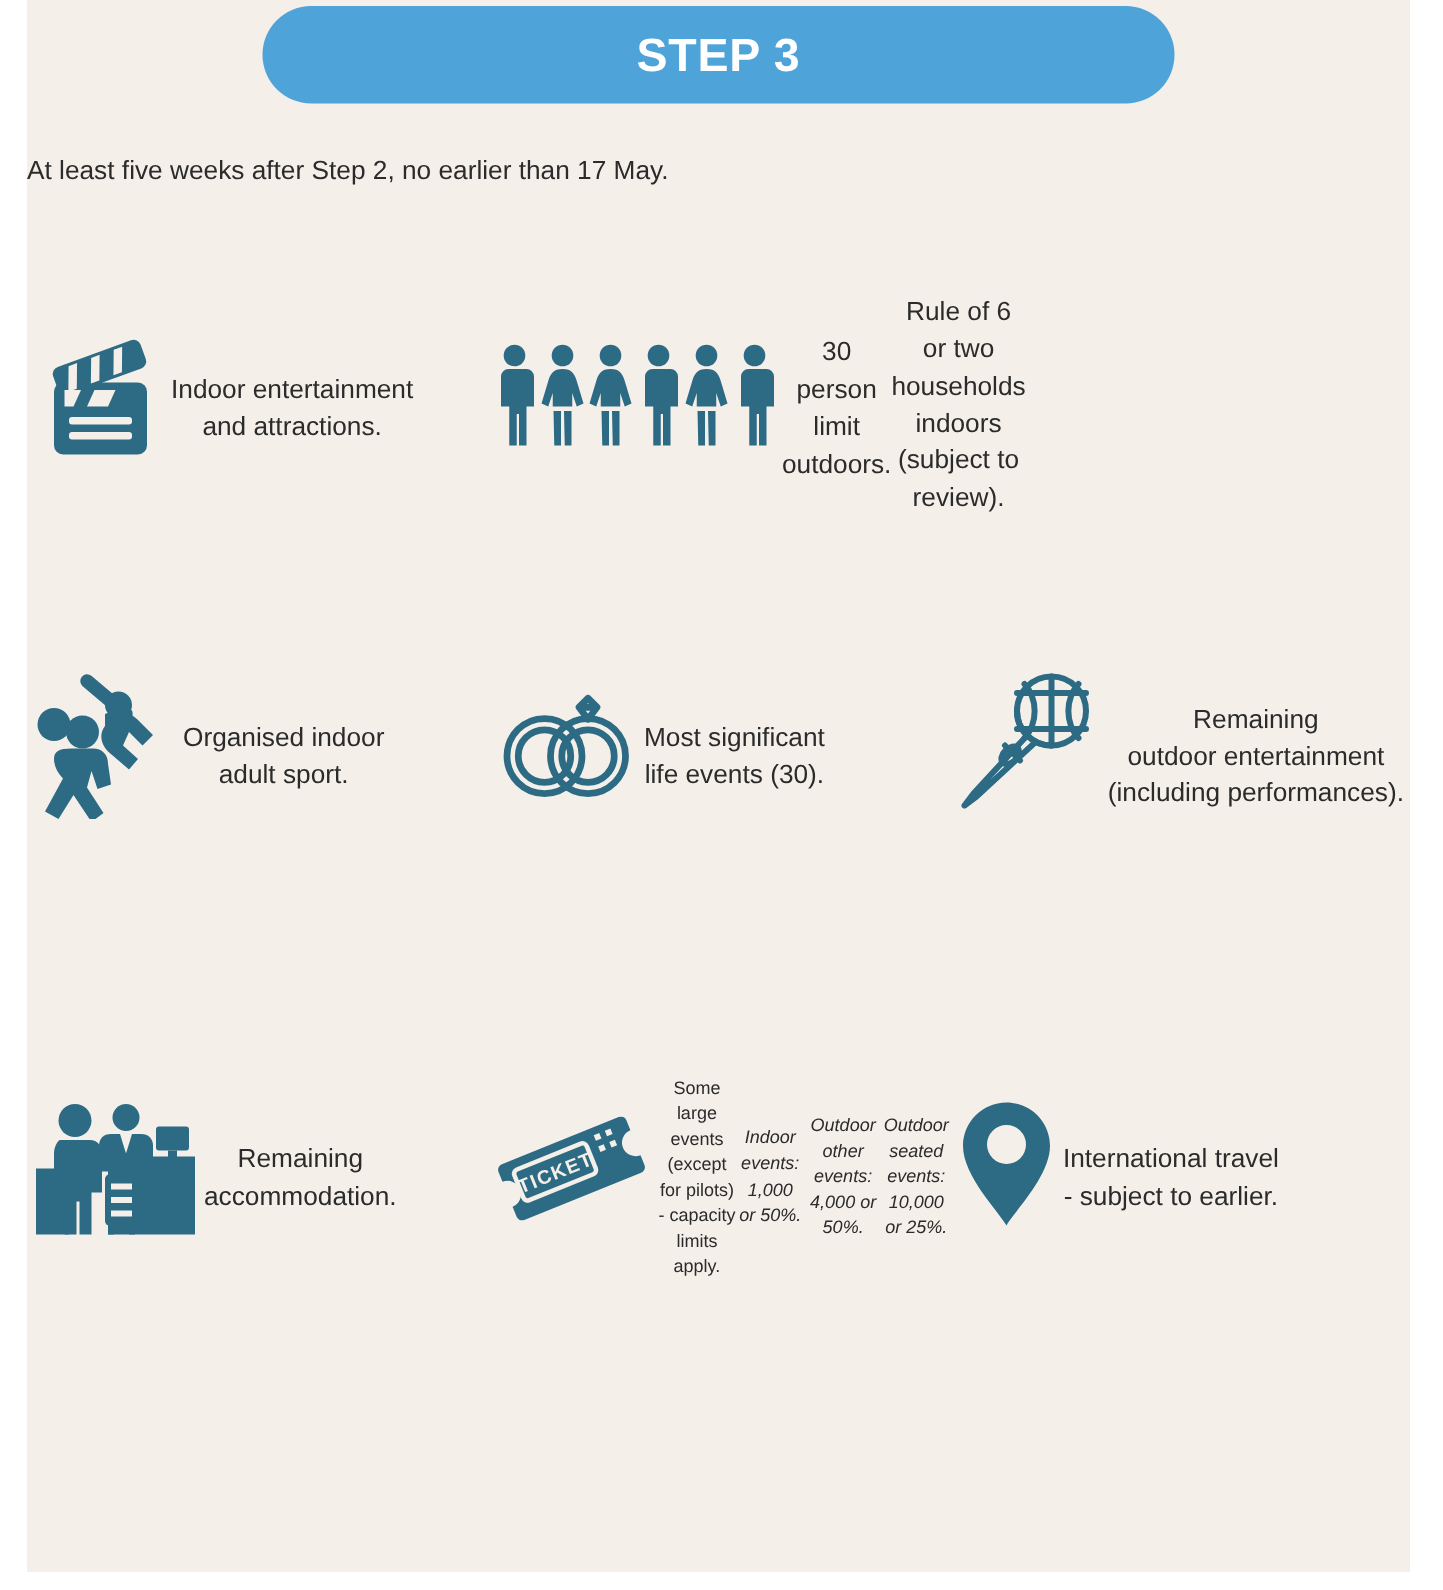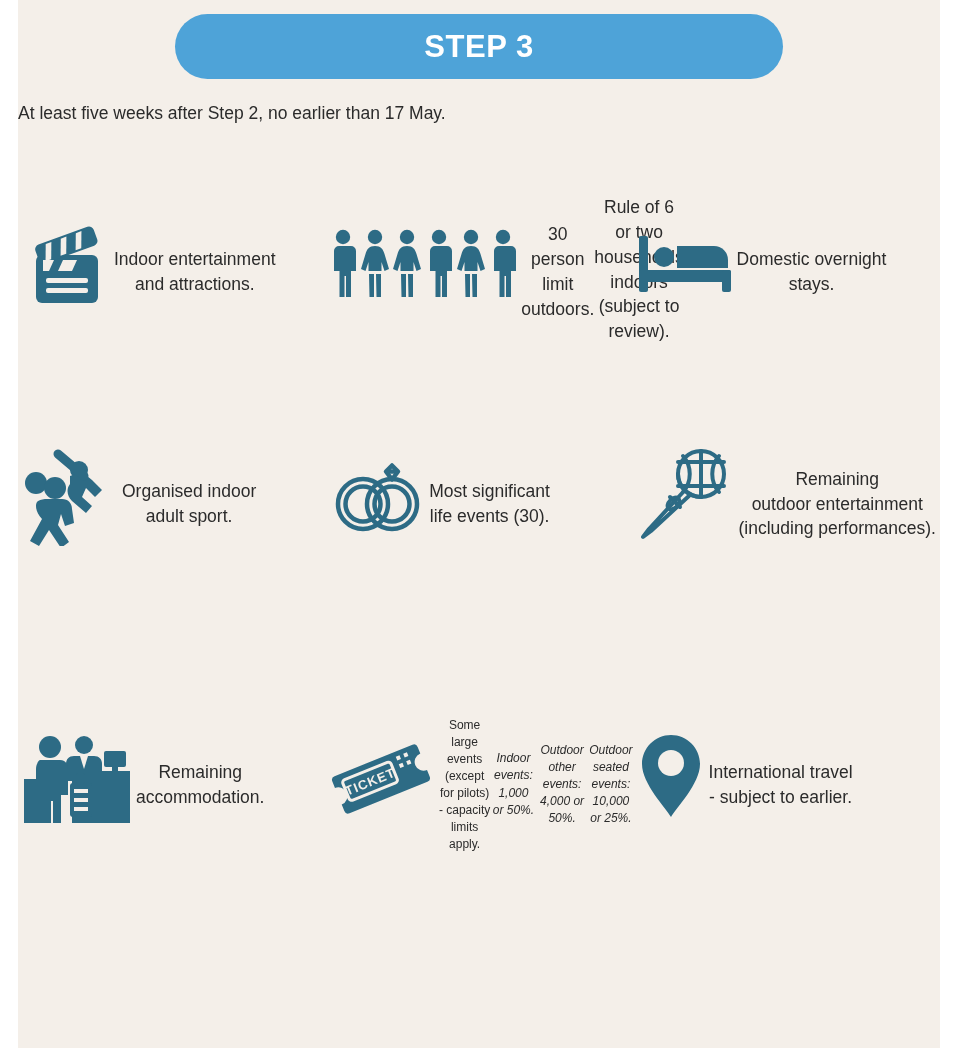--- a/index.html
+++ b/index.html
@@ -21,21 +21,21 @@
     width: 922px;
     height: 1048px;
     background: #f4efe9;
     box-sizing: border-box;
   }
 
   
   .header-band {
     position: absolute;
     left: 157px;
-    top: 14px;
+    top: 4px;
     width: 608px;
     height: 65px;
     background: #4ea3d8;
     border-radius: 34px;
     display: flex;
     align-items: center;
     justify-content: center;
   }
   .header-title {
     color: #ffffff;
@@ -187,35 +187,20 @@
                 <path d="M6 17h16a5 5 0 0 1 5 5v20h-5v26h-5V47h-1.5v21h-5V42H5V22a5 5 0 0 1 5-5z"></path>
               </g>
             </g>
           </svg>
         </div>
         <div class="caption">30 person limit outdoors.</div>
         <div class="caption extra">Rule of 6 or two households
 indoors (subject to review).</div>
       </div>
 
-      <div class="cell">
-        <div class="icon-slot">
-          <svg width="104" height="68" viewBox="0 0 104 68">
-            <g fill="#2d6b85">
-              <rect x="6" y="6" width="9" height="56" rx="2"></rect>
-              <rect x="6" y="40" width="92" height="12" rx="2"></rect>
-              <rect x="89" y="40" width="9" height="22" rx="2"></rect>
-              <circle cx="31" cy="27" r="10"></circle>
-              <path d="M44 16h37a14 14 0 0 1 14 14v8H44z"></path>
-            </g>
-          </svg>
-        </div>
-        <div class="caption">Domestic overnight
-stays.</div>
-      </div>
     </div>
 
     <div class="row row-2">
 
       <div class="cell">
         <div class="icon-slot">
           <svg width="104" height="100" viewBox="0 0 104 100">
             <g fill="#2d6b85" stroke="#2d6b85" stroke-width="2" stroke-linecap="round" stroke-linejoin="round">
 
               <circle cx="18" cy="37" r="11" stroke="none"></circle>

